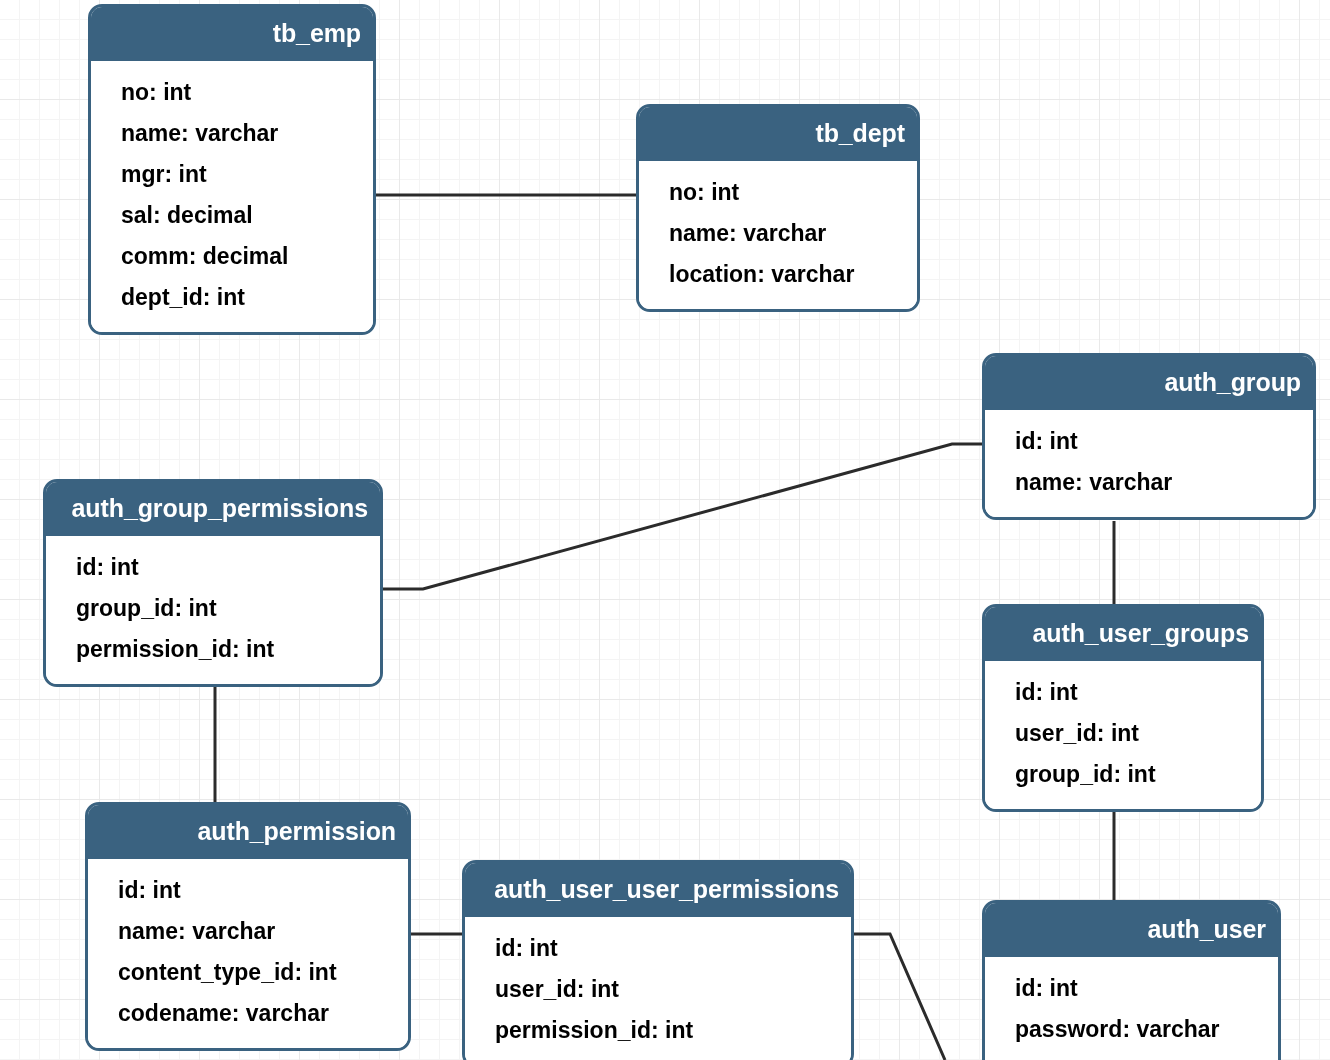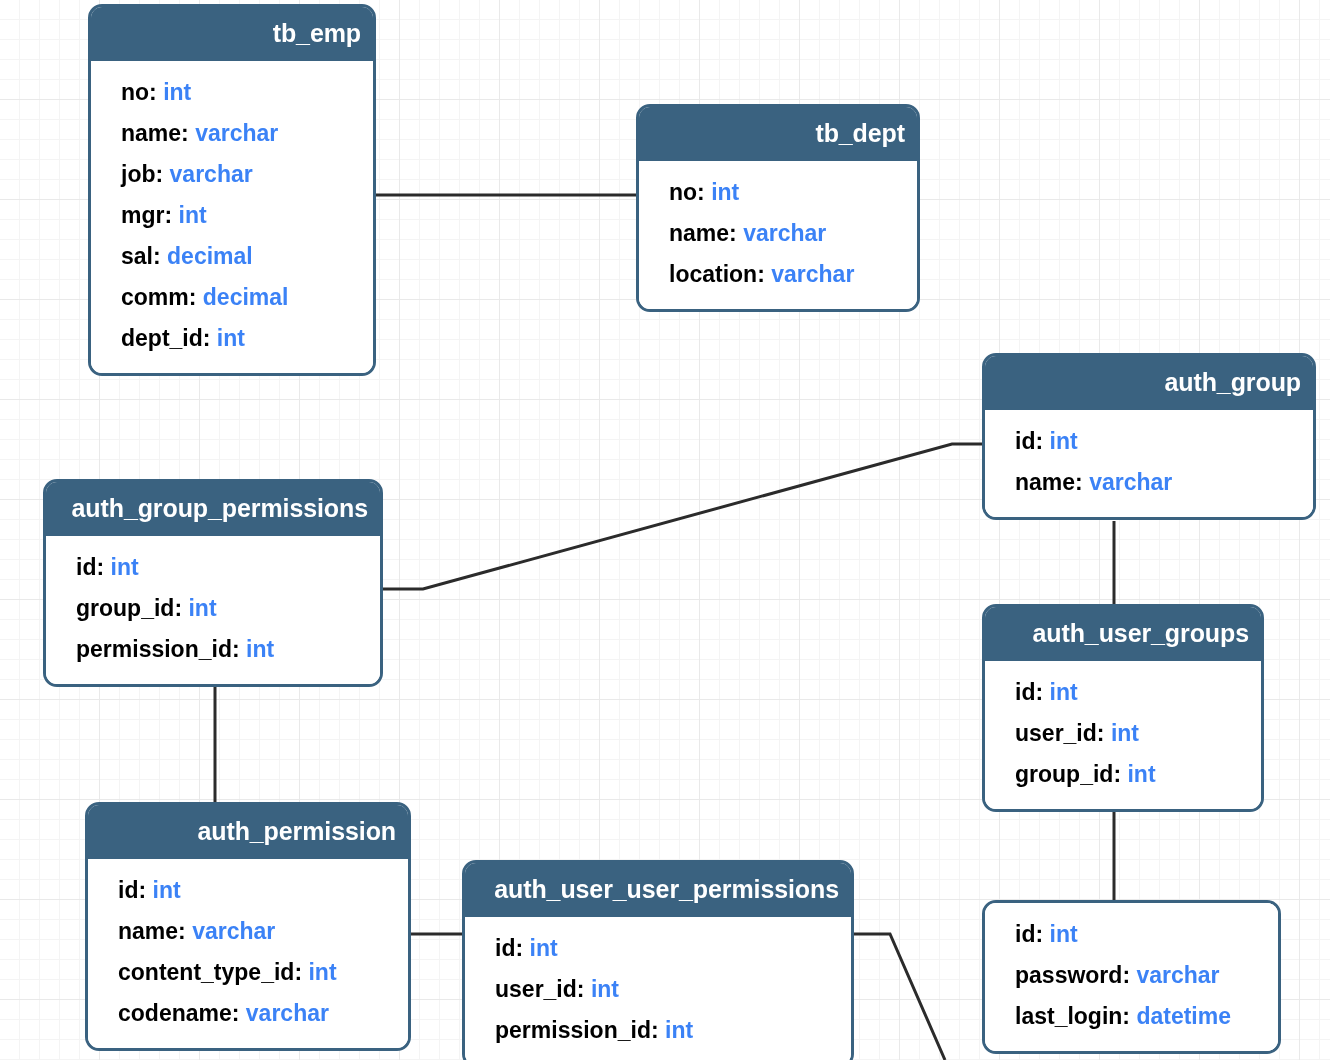--- a/index.html
+++ b/index.html
@@ -70,21 +70,21 @@
   .attr {
     font-size: 23px;
     line-height: 1;
     color: #000000;
     font-weight: bold;
     white-space: nowrap;
     padding: 9px 0 9px 0;
   }
 
   .attr .attr-type {
-    color: #3b82f6;
+    color: #000000;
     font-weight: bold;
   }
 
   .attr .attr-colon {
     color: #000000;
     font-weight: bold;
   }
 </style>
 </head>
 <body>
@@ -97,21 +97,20 @@
       <polyline points="1114,521 1114,604" fill="none" stroke="#2b2b2b" stroke-width="3" stroke-linejoin="miter"></polyline>
       <polyline points="1114,811 1114,900" fill="none" stroke="#2b2b2b" stroke-width="3" stroke-linejoin="miter"></polyline>
       <polyline points="368,934 462,934" fill="none" stroke="#2b2b2b" stroke-width="3" stroke-linejoin="miter"></polyline>
       <polyline points="854,934 890,934 945,1060" fill="none" stroke="#2b2b2b" stroke-width="3" stroke-linejoin="miter"></polyline>
     </svg>
 <div class="entity" style="left: 88px; top: 4px; width: 288px;">
       <div class="entity-header">tb_emp</div>
       <div class="entity-body">
         <div class="attr"><span class="attr-name">no</span><span class="attr-colon">: </span><span class="attr-type">int</span></div>
         <div class="attr"><span class="attr-name">name</span><span class="attr-colon">: </span><span class="attr-type">varchar</span></div>
-        <div class="attr"><span class="attr-name">job</span><span class="attr-colon">: </span><span class="attr-type">varchar</span></div>
         <div class="attr"><span class="attr-name">mgr</span><span class="attr-colon">: </span><span class="attr-type">int</span></div>
         <div class="attr"><span class="attr-name">sal</span><span class="attr-colon">: </span><span class="attr-type">decimal</span></div>
         <div class="attr"><span class="attr-name">comm</span><span class="attr-colon">: </span><span class="attr-type">decimal</span></div>
         <div class="attr"><span class="attr-name">dept_id</span><span class="attr-colon">: </span><span class="attr-type">int</span></div>
       </div>
     </div>
     <div class="entity" style="left: 636px; top: 104px; width: 284px;">
       <div class="entity-header">tb_dept</div>
       <div class="entity-body">
         <div class="attr"><span class="attr-name">no</span><span class="attr-colon">: </span><span class="attr-type">int</span></div>
@@ -153,19 +152,20 @@
     </div>
     <div class="entity" style="left: 462px; top: 843px; width: 392px; margin-top: 17px;">
       <div class="entity-header">auth_user_user_permissions</div>
       <div class="entity-body">
         <div class="attr"><span class="attr-name">id</span><span class="attr-colon">: </span><span class="attr-type">int</span></div>
         <div class="attr"><span class="attr-name">user_id</span><span class="attr-colon">: </span><span class="attr-type">int</span></div>
         <div class="attr"><span class="attr-name">permission_id</span><span class="attr-colon">: </span><span class="attr-type">int</span></div>
       </div>
     </div>
     <div class="entity" style="left: 982px; top: 900px; width: 299px;">
+      <div class="entity-header">auth_user</div>
       <div class="entity-body">
         <div class="attr"><span class="attr-name">id</span><span class="attr-colon">: </span><span class="attr-type">int</span></div>
         <div class="attr"><span class="attr-name">password</span><span class="attr-colon">: </span><span class="attr-type">varchar</span></div>
         <div class="attr"><span class="attr-name">last_login</span><span class="attr-colon">: </span><span class="attr-type">datetime</span></div>
       </div>
     </div>
   </div>
 
 </body></html>

